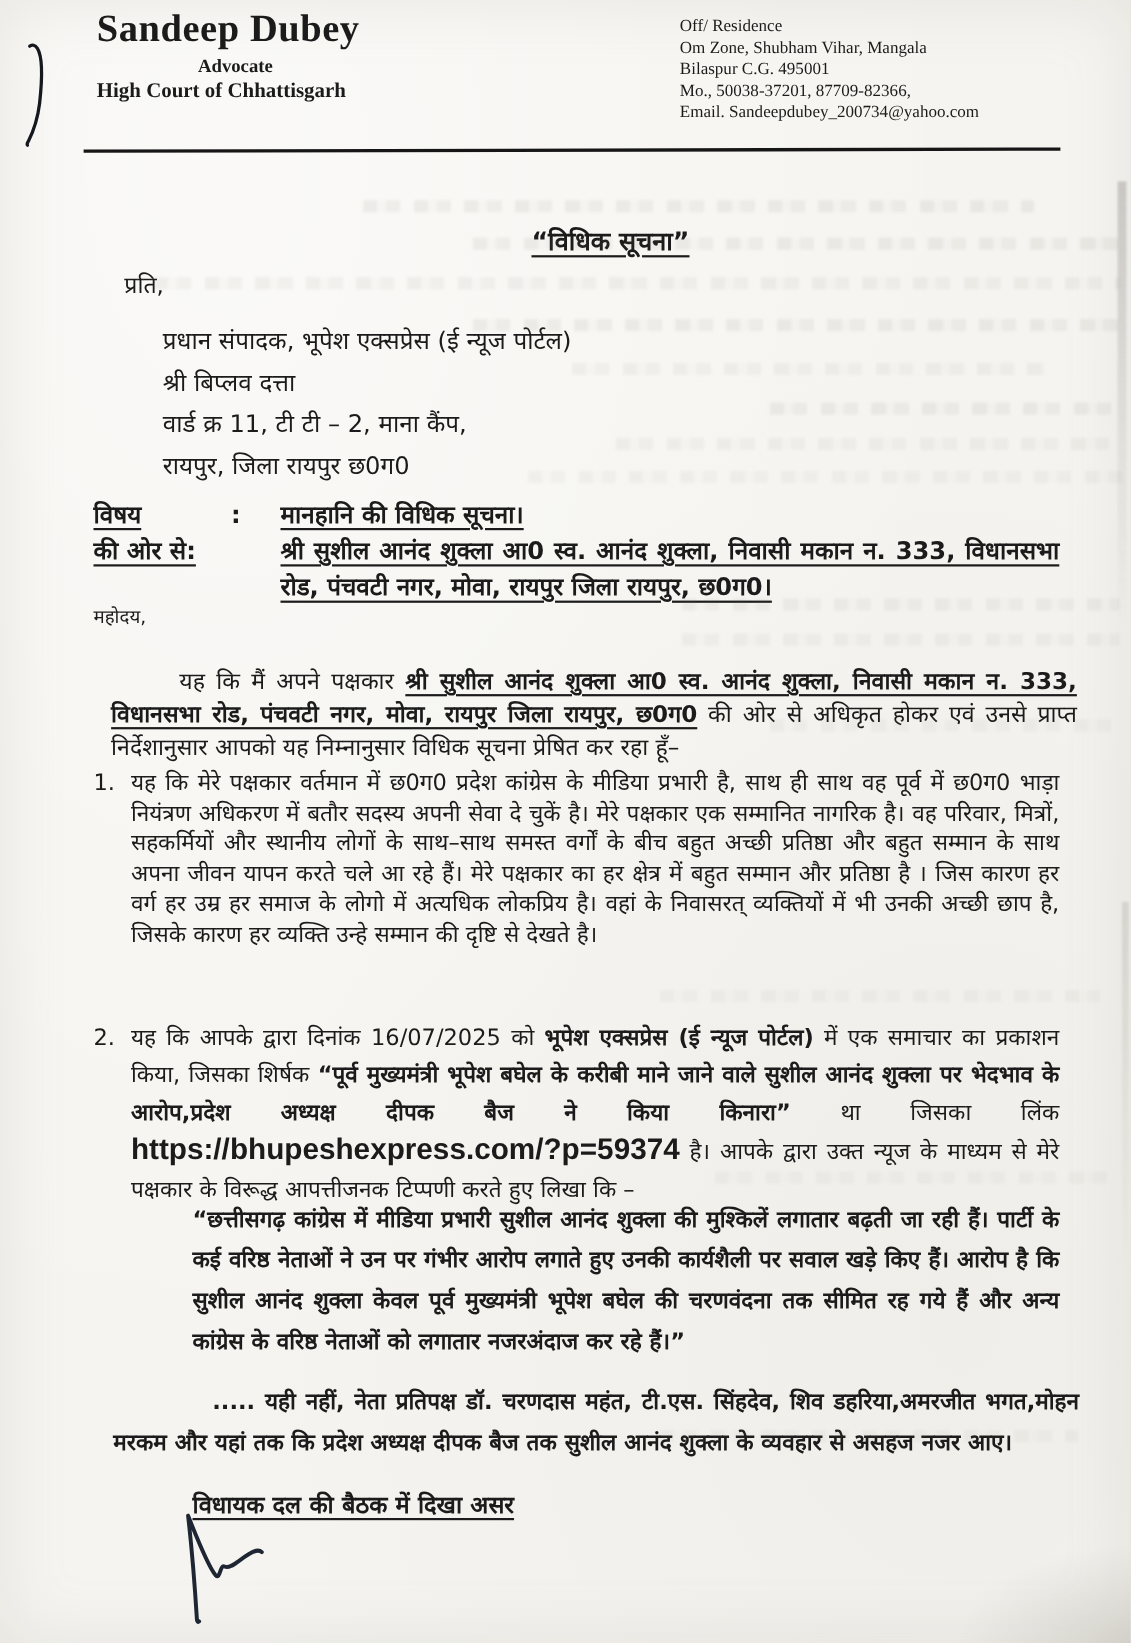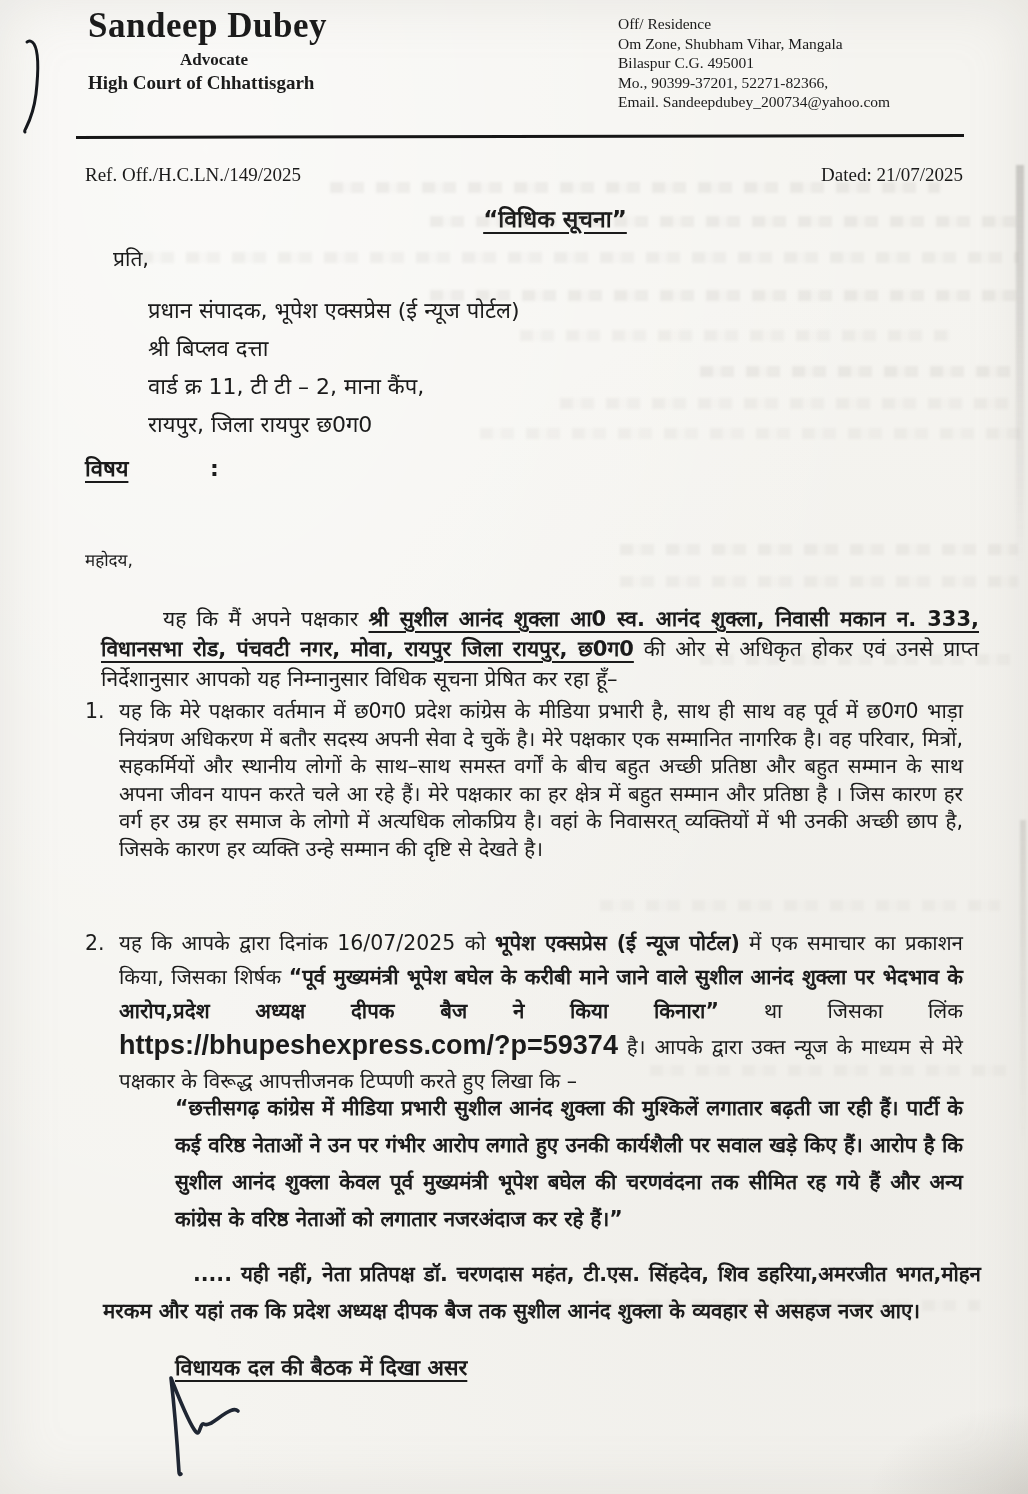--- a/index.html
+++ b/index.html
@@ -60,46 +60,47 @@
 
 <div class="page">
 
   <div class="lh-name">Sandeep Dubey</div>
   <div class="lh-advocate">Advocate</div>
   <div class="lh-court">High Court of Chhattisgarh</div>
   <div class="lh-contact">
     <div>Off/ Residence</div>
     <div>Om Zone, Shubham Vihar, Mangala</div>
     <div>Bilaspur C.G. 495001</div>
-    <div>Mo., 90399-37201, 52271-82366,</div>
+    <div>Mo., 50038-37201, 87709-82366,</div>
     <div>Email. Sandeepdubey_200734@yahoo.com</div>
   </div>
   <div class="divider"></div>
 
-  <div class="ref-row">
-    <span>Ref.  Off./H.C.LN./149/2025</span>
-    <span>Dated: 21/07/2025</span>
-  </div>
 
   <div class="title-line hi">
     <span class="u">“विधिक सूचना”</span>
   </div>
 
   <div class="prati hi">प्रति,</div>
   <div class="recipient hi">
     <div>प्रधान संपादक, भूपेश एक्सप्रेस (ई न्यूज पोर्टल)</div>
     <div>श्री बिप्लव दत्ता</div>
     <div>वार्ड क्र 11, टी टी – 2, माना कैंप,</div>
     <div>रायपुर, जिला रायपुर छ0ग0</div>
   </div>
 
   <div class="subj-grid hi">
     <div class="subj-row">
       <span class="subj-label"><span class="u">विषय</span></span>
       <span class="subj-colon">:</span>
+      <span class="subj-value"><span class="bold-u">मानहानि की विधिक सूचना।</span></span>
+    </div>
+    <div class="subj-row">
+      <span class="subj-label" style="width:170px;"><span class="u">की ओर से:</span></span>
+      <span class="subj-value"><span class="bold-u">श्री सुशील आनंद शुक्ला आ0 स्व. आनंद शुक्ला, निवासी मकान न. 333, विधानसभा रोड, पंचवटी नगर, मोवा, रायपुर जिला रायपुर, छ0ग0।</span></span>
     </div>
   </div>
 
   <div class="salutation hi">महोदय,</div>
 
   <p class="intro hi" style="margin:16px;"><span>यह कि मैं अपने पक्षकार </span><span class="bold-u">श्री सुशील आनंद शुक्ला आ0 स्व. आनंद शुक्ला, निवासी मकान न. 333, विधानसभा रोड, पंचवटी नगर, मोवा, रायपुर जिला रायपुर, छ0ग0</span><span> की ओर से अधिकृत होकर एवं उनसे प्राप्त निर्देशानुसार आपको यह निम्नानुसार विधिक सूचना प्रेषित कर रहा हूँ–</span></p>
 
   <div class="point point1 hi">
     <span class="num">1.</span>
     <span class="ptxt">यह कि मेरे पक्षकार वर्तमान में छ0ग0 प्रदेश कांग्रेस के मीडिया प्रभारी है, साथ ही साथ वह पूर्व में छ0ग0 भाड़ा नियंत्रण अधिकरण में बतौर सदस्य अपनी सेवा दे चुकें है। मेरे पक्षकार एक सम्मानित नागरिक है। वह परिवार, मित्रों, सहकर्मियों और स्थानीय लोगों के साथ–साथ समस्त वर्गों के बीच बहुत अच्छी प्रतिष्ठा और बहुत सम्मान के साथ अपना जीवन यापन करते चले आ रहे हैं। मेरे पक्षकार का हर क्षेत्र में बहुत सम्मान और प्रतिष्ठा है । जिस कारण हर वर्ग हर उम्र हर समाज के लोगो में अत्यधिक लोकप्रिय है। वहां के निवासरत् व्यक्तियों में भी उनकी अच्छी छाप है, जिसके कारण हर व्यक्ति उन्हे सम्मान की दृष्टि से देखते है।</span>

